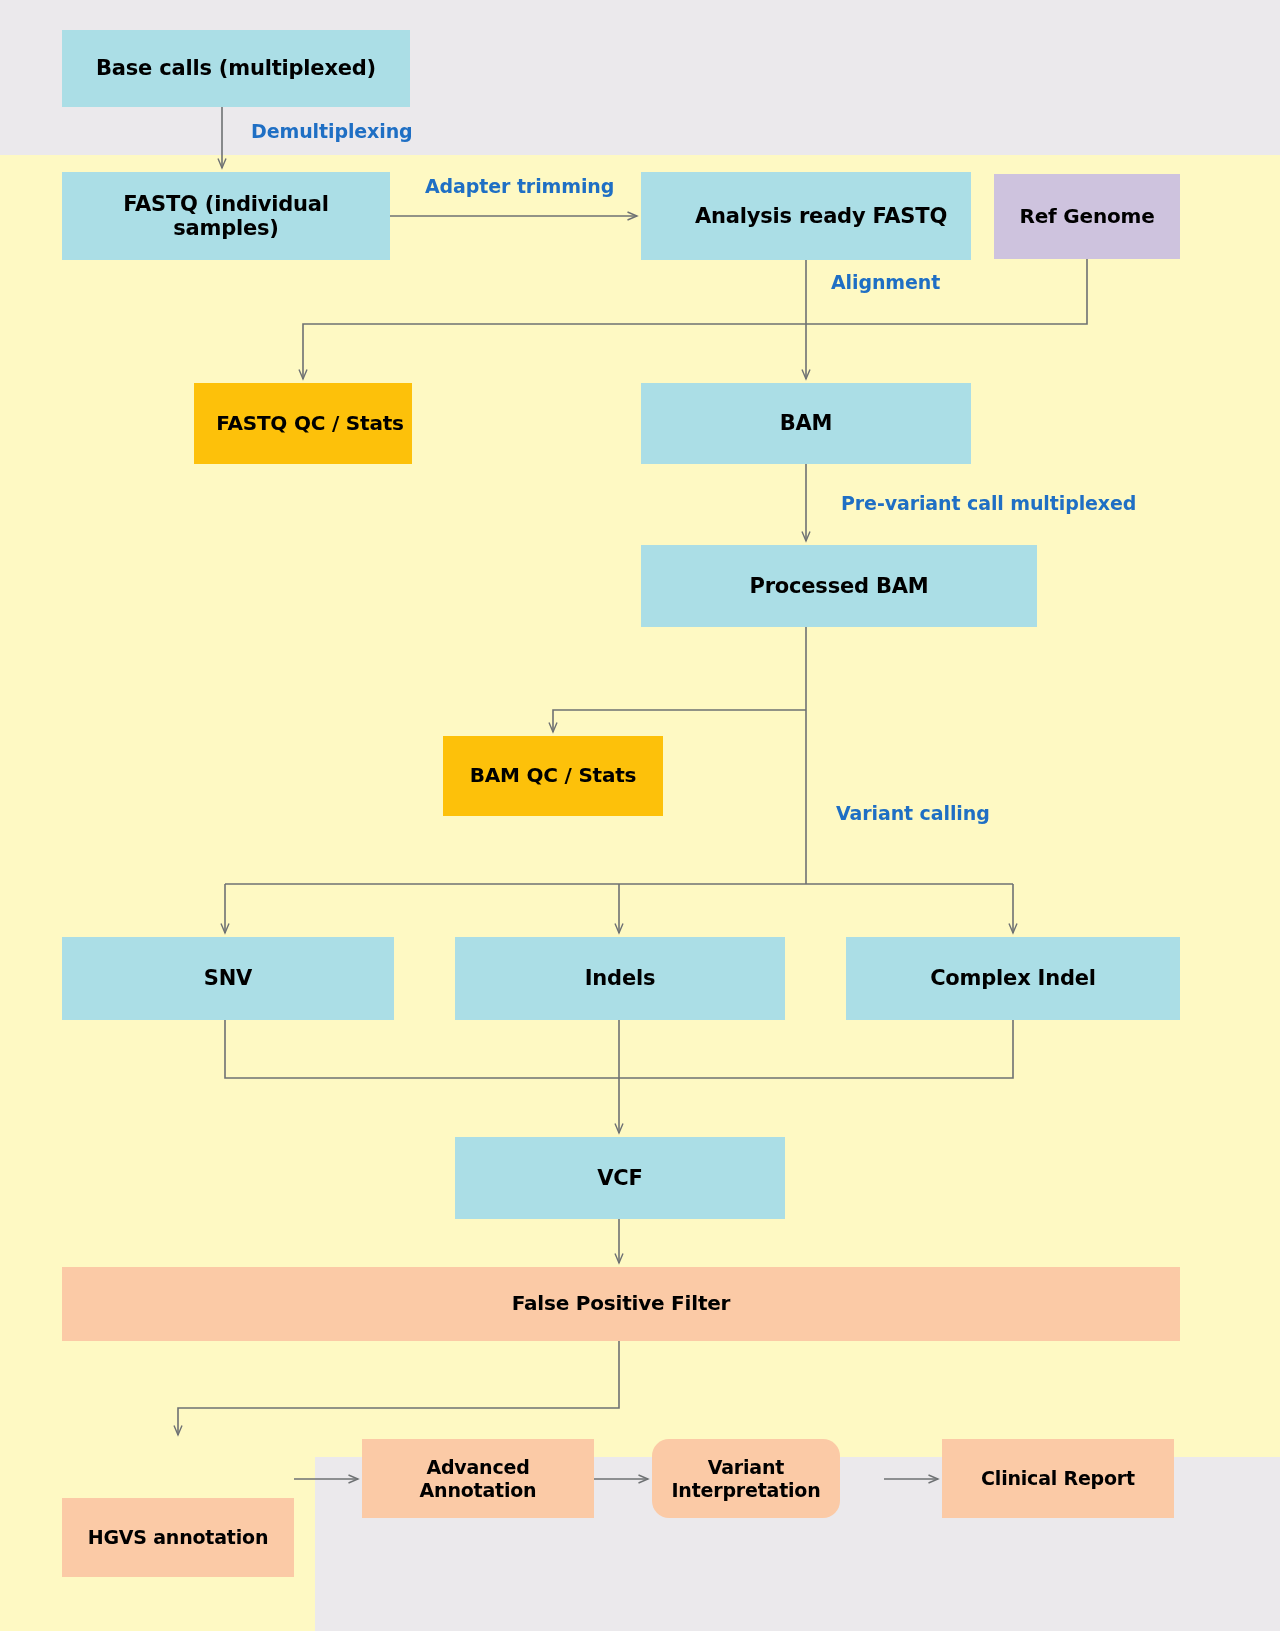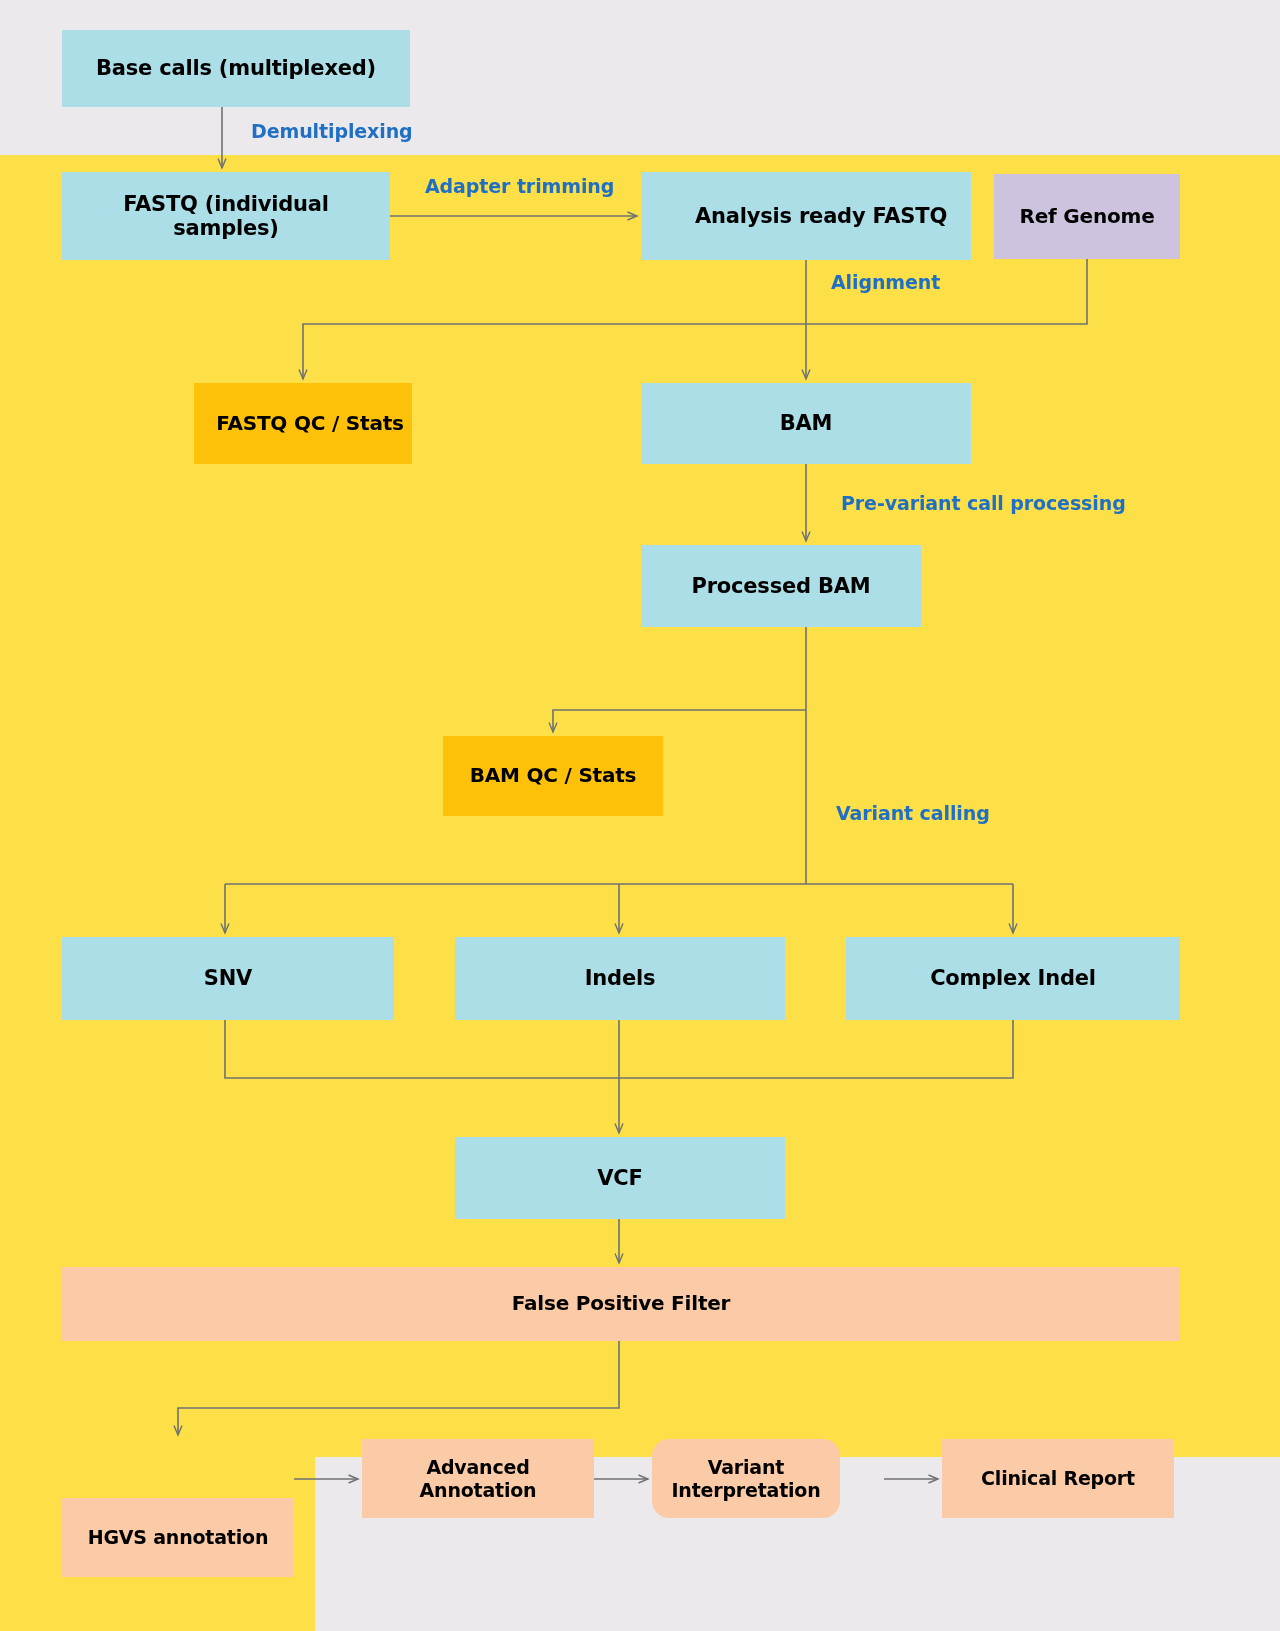--- a/index.html
+++ b/index.html
@@ -7,21 +7,21 @@
     padding: 0;
     background: #ffffff;
   }
   body {
     font-family: "DejaVu Sans", sans-serif;
   }
   #canvas {
     position: relative;
     width: 1280px;
     height: 1631px;
-    background: #fde047;
+    background: #fef9c3;
     overflow: hidden;
   }
   #wires {
     position: absolute;
     left: 0;
     top: 0;
     width: 1280px;
     height: 1631px;
     pointer-events: none;
   }
@@ -127,21 +127,21 @@
   </div>
 
   <div class="node n-amber" style="left:194px; top:383px; width:218px; height:81px; font-size:20px;padding-left:20px;">
     <span class="node-label">FASTQ QC / Stats</span>
   </div>
 
   <div class="node n-cyan" style="left:641px; top:383px; width:330px; height:81px; font-size:21px;">
     <span class="node-label">BAM</span>
   </div>
 
-  <div class="node n-cyan" style="left:641px; top:545px; width:280px; height:82px; font-size:21px;">
+  <div class="node n-cyan" style="left:641px; top:545px; width:396px; height:82px; font-size:21px;">
     <span class="node-label">Processed BAM</span>
   </div>
 
   <div class="node n-amber" style="left:443px; top:736px; width:220px; height:80px; font-size:20px;">
     <span class="node-label">BAM QC / Stats</span>
   </div>
 
   <div class="node n-cyan" style="left:62px; top:937px; width:332px; height:83px; font-size:21px;">
     <span class="node-label">SNV</span>
   </div>
@@ -176,16 +176,16 @@
 Interpretation</span>
   </div>
 
   <div class="node n-peach" style="left:942px; top:1439px; width:232px; height:79px; font-size:19px;">
     <span class="node-label">Clinical Report</span>
   </div>
 
   <div class="edge-label" style="left:251px; top:120px;">Demultiplexing</div>
   <div class="edge-label" style="left:425px; top:175px;">Adapter trimming</div>
   <div class="edge-label" style="left:831px; top:271px;">Alignment</div>
-  <div class="edge-label" style="left:841px; top:492px;">Pre-variant call processing</div>
+  <div class="edge-label" style="left:841px; top:492px;">Pre-variant call multiplexed</div>
   <div class="edge-label" style="left:836px; top:802px;">Variant calling</div>
 
 </div>
 
 </body></html>

